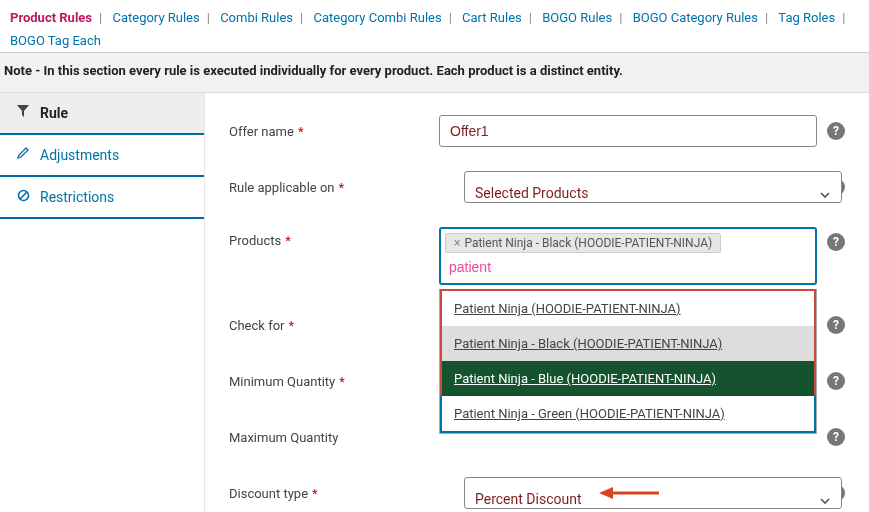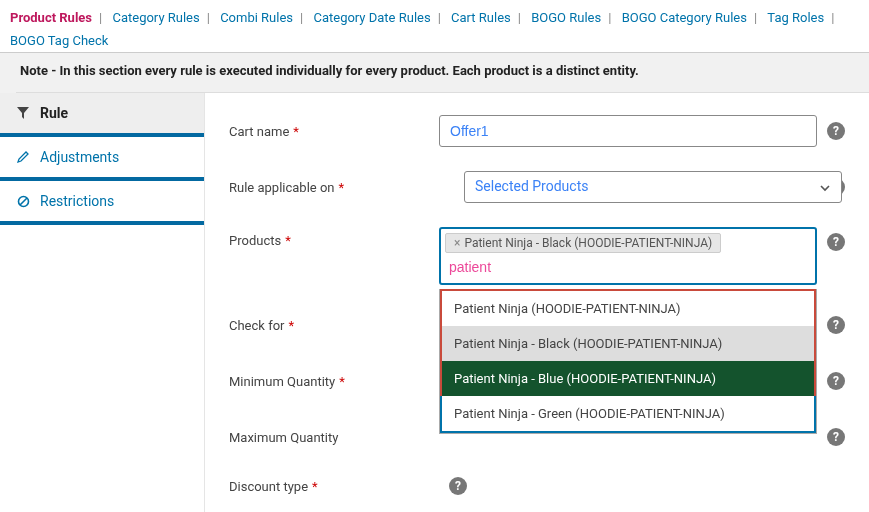--- a/index.html
+++ b/index.html
@@ -3,70 +3,70 @@
 <meta charset="utf-8">
 <style>
 * { box-sizing: border-box; margin: 0; padding: 0; }
 body { font-family: -apple-system, BlinkMacSystemFont, "Segoe UI", Roboto, sans-serif; font-size: 13px; color: #444; background: #f1f1f1; }
 
 .tabs { background: #fff; padding: 6px 4px 0 4px; border-bottom: 1px solid #ccc; }
 .tabs span { display: inline-block; padding: 4px 6px; color: #0073aa; cursor: pointer; }
 .tabs span.active { color: #be185d; font-weight: 700; }
 .tabs .sep { color: #888; padding: 0 1px; }
 
-.note { background: #f1f1f1; padding: 10px 0 14px 4px; font-weight: 700; color: #222; font-size: 13px; border-bottom: 1px solid #ddd; margin-left: 16px; }
+.note { background: #f1f1f1; padding: 10px 0 14px 4px; font-weight: 700; color: #222; font-size: 13px; border-bottom: 1px solid #ddd; }
 
 .panel { display: flex; background: #fff; min-height: 430px; }
 
 .sidebar { width: 218px; border-right: 1px solid #e5e5e5; }
-.sidebar-item { padding: 12px 16px; border-bottom: 4px solid #0369a1; cursor: pointer; color: #0073aa; display: flex; align-items: center; gap: 10px; font-size: 14px; }
+.sidebar-item { padding: 12px 16px; border-bottom: 2px solid #0369a1; cursor: pointer; color: #0073aa; display: flex; align-items: flex-start; gap: 10px; font-size: 14px; }
 .sidebar-item.active { background: #eee; color: #222; font-weight: 700; }
 .sidebar-item .icon { width: 14px; display: inline-flex; justify-content: center; }
 
 .form { flex: 1; padding: 22px 24px; position: relative; }
 .row { display: flex; align-items: center; margin-bottom: 24px; }
 .row .label { width: 210px; font-size: 13px; color: #444; }
 .row .req { color: #c00; margin-left: 4px; }
 .row .field { width: 378px; position: relative; }
 .row .help { width: 18px; height: 18px; border-radius: 50%; background: #777; color: #fff; font-size: 12px; font-weight: 700; display: flex; align-items: center; justify-content: center; margin-left: 10px; }
 
-input.txt, .select { width: 100%; height: 32px; border: 1px solid #888; border-radius: 3px; padding: 8px 10px; font-size: 14px; background: #fff; color: #3b82f6; }
+input.txt, .select { width: 100%; height: 32px; border: 1px solid #888; border-radius: 3px; padding: 1px 10px; font-size: 14px; background: #fff; color: #7f1d1d; }
 .select { display: flex; align-items: flex-end; justify-content: space-between; cursor: pointer; margin-left: 25px; }
 .select .chev svg { display: block; }
 
 .multi { width: 100%; border: 2px solid #0073aa; border-radius: 3px; background: #fff; padding: 4px; position: relative; }
 .tag { display: inline-flex; align-items: center; background: #e6e6e6; border: 1px solid #ccc; border-radius: 2px; padding: 2px 8px; font-size: 12px; color: #555; }
 .tag .x { margin-right: 4px; color: #888; cursor: pointer; font-size: 12px; }
 .multi input.search { border: none; outline: none; width: 100%; padding: 6px 4px 4px 4px; font-size: 14px; color: #ec4899; }
 
 .dropdown { position: absolute; left: -2px; right: -2px; top: 60px; background: #fff; border: 1px solid #aaa; border-top: none; z-index: 5; }
 .dropdown-inner { border: 2px solid #c94a3b; border-bottom: none; }
-.dropdown-item { padding: 10px 12px; font-size: 13px; color: #444; cursor: pointer; }
+.dropdown-item { padding: 10px 12px; font-size: 13px; color: #444; cursor: pointer; text-decoration: underline; }
 .dropdown-item.hover { background: #ddd; }
 .dropdown-item.selected { background: #14532d; color: #fff; }
 .dropdown-last { border: 2px solid #0073aa; border-top: none; }
 
 .arrow { position: absolute; width: 60px; height: 14px; }
 .arrow svg { display: block; }
 
 .field-spacer { height: 32px; }
 </style>
 </head>
 <body>
 
 <div class="tabs">
   <span class="active">Product Rules</span><span class="sep">|</span>
   <span>Category Rules</span><span class="sep">|</span>
   <span>Combi Rules</span><span class="sep">|</span>
-  <span>Category Date Rules</span><span class="sep">|</span>
+  <span>Category Combi Rules</span><span class="sep">|</span>
   <span>Cart Rules</span><span class="sep">|</span>
   <span>BOGO Rules</span><span class="sep">|</span>
   <span>BOGO Category Rules</span><span class="sep">|</span>
   <span>Tag Roles</span><span class="sep">|</span>
-  <span>BOGO Tag Check</span>
+  <span>BOGO Tag Each</span>
 </div>
 
 <div class="note">Note - In this section every rule is executed individually for every product. Each product is a distinct entity.</div>
 
 <div class="panel">
 
   <div class="sidebar">
     <div class="sidebar-item active">
       <span class="icon">
           <svg width="12" height="12" viewBox="0 0 12 12">
@@ -90,21 +90,21 @@
             <line x1="3" y1="10" x2="10" y2="3" stroke="#0073aa" stroke-width="1.6"></line>
           </svg>
         </span>
       <span>Restrictions</span>
     </div>
   </div>
 
   <div class="form">
 
     <div class="row">
-      <div class="label"><span>Cart name</span><span class="req">*</span></div>
+      <div class="label"><span>Offer name</span><span class="req">*</span></div>
       <div class="field"><input class="txt" value="Offer1" style=""></div>
       <div class="help">?</div>
     </div>
 
     <div class="row">
       <div class="label"><span>Rule applicable on</span><span class="req">*</span></div>
       <div class="field">
         <div class="select">
           <span>Selected Products</span>
           <span class="chev">
@@ -160,17 +160,33 @@
     <div class="row">
       <div class="label"><span>Maximum Quantity</span></div>
       <div class="field">
           <div class="field-spacer"></div>
         </div>
       <div class="help">?</div>
     </div>
 
     <div class="row">
       <div class="label"><span>Discount type</span><span class="req">*</span></div>
+      <div class="field">
+        <div class="select">
+          <span>Percent Discount</span>
+          <span class="chev">
+              <svg width="12" height="12" viewBox="0 0 12 12">
+                <path d="M2 4 L6 8 L10 4" fill="none" stroke="#555" stroke-width="1.6"></path>
+              </svg>
+            </span>
+        </div>
+        <div class="arrow" style="left:160px; top:9px;">
+          <svg width="60" height="14" viewBox="0 0 60 14">
+              <line x1="60" y1="7" x2="10" y2="7" stroke="#d9431f" stroke-width="3"></line>
+              <polygon points="0,7 14,1 14,13" fill="#d9431f"></polygon>
+            </svg>
+        </div>
+      </div>
       <div class="help">?</div>
     </div>
 
   </div>
 </div>
 
 </body></html>

